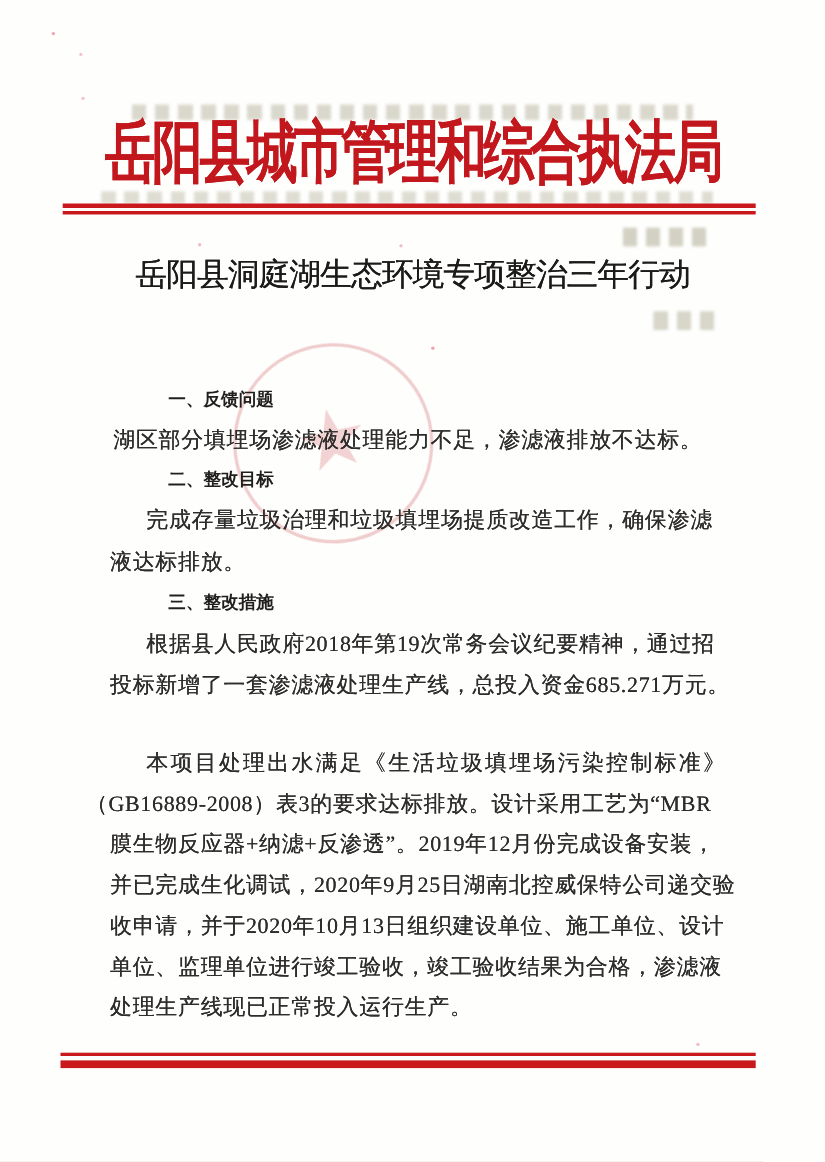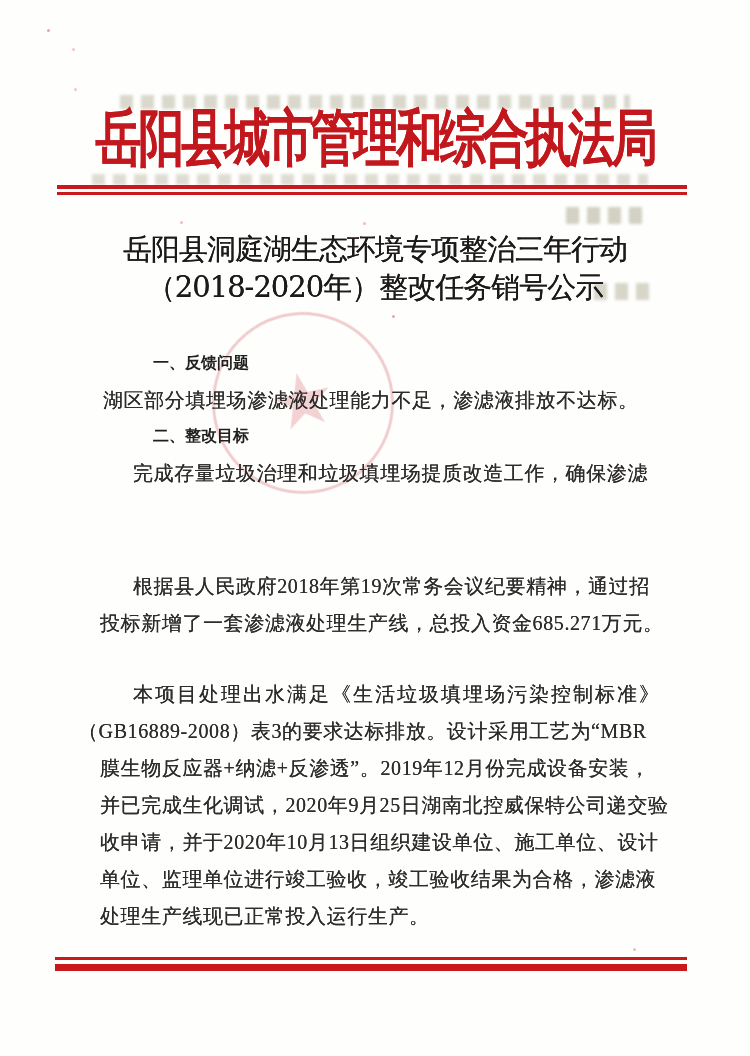--- a/index.html
+++ b/index.html
@@ -128,28 +128,29 @@
   <div class="speck" style="left:74px;top:88px;opacity:.35"></div>
   <div class="speck" style="left:180px;top:221px;opacity:.4"></div>
   <div class="speck" style="left:363px;top:222px;opacity:.4"></div>
   <div class="speck" style="left:392px;top:315px"></div>
   <div class="speck" style="left:633px;top:948px;opacity:.4"></div>
 
   <div class="letterhead">岳阳县城市管理和综合执法局</div>
   <div class="rule-top"></div>
 
   <div class="doc-title t1">岳阳县洞庭湖生态环境专项整治三年行动</div>
-  <div class="doc-title t2">（2018-2020年）整改任务销号公示</div>
 
   <div class="sec-heading" style="top:354px">一、反馈问题</div>
   <div class="bline" style="left:103px;top:388px">湖区部分填埋场渗滤液处理能力不足，渗滤液排放不达标。</div>
 
   <div class="sec-heading" style="top:427px">二、整改目标</div>
   <div class="bline indent" style="top:461px">完成存量垃圾治理和垃圾填埋场提质改造工作，确保渗滤</div>
+  <div class="bline" style="top:499px">液达标排放。</div>
 
+  <div class="sec-heading" style="top:539px">三、整改措施</div>
   <div class="bline indent" style="top:574px">根据县人民政府2018年第19次常务会议纪要精神，通过招</div>
   <div class="bline" style="top:611px">投标新增了一套渗滤液处理生产线，总投入资金685.271万元。</div>
 
   <div class="bline indent sp2" style="top:682px">本项目处理出水满足《生活垃圾填埋场污染控制标准》</div>
   <div class="bline hang" style="top:719px">（GB16889-2008）表3的要求达标排放。设计采用工艺为“MBR</div>
   <div class="bline" style="top:756px">膜生物反应器+纳滤+反渗透”。2019年12月份完成设备安装，</div>
   <div class="bline" style="top:793px">并已完成生化调试，2020年9月25日湖南北控威保特公司递交验</div>
   <div class="bline" style="top:830px">收申请，并于2020年10月13日组织建设单位、施工单位、设计</div>
   <div class="bline" style="top:867px">单位、监理单位进行竣工验收，竣工验收结果为合格，渗滤液</div>
   <div class="bline" style="top:904px">处理生产线现已正常投入运行生产。</div>

